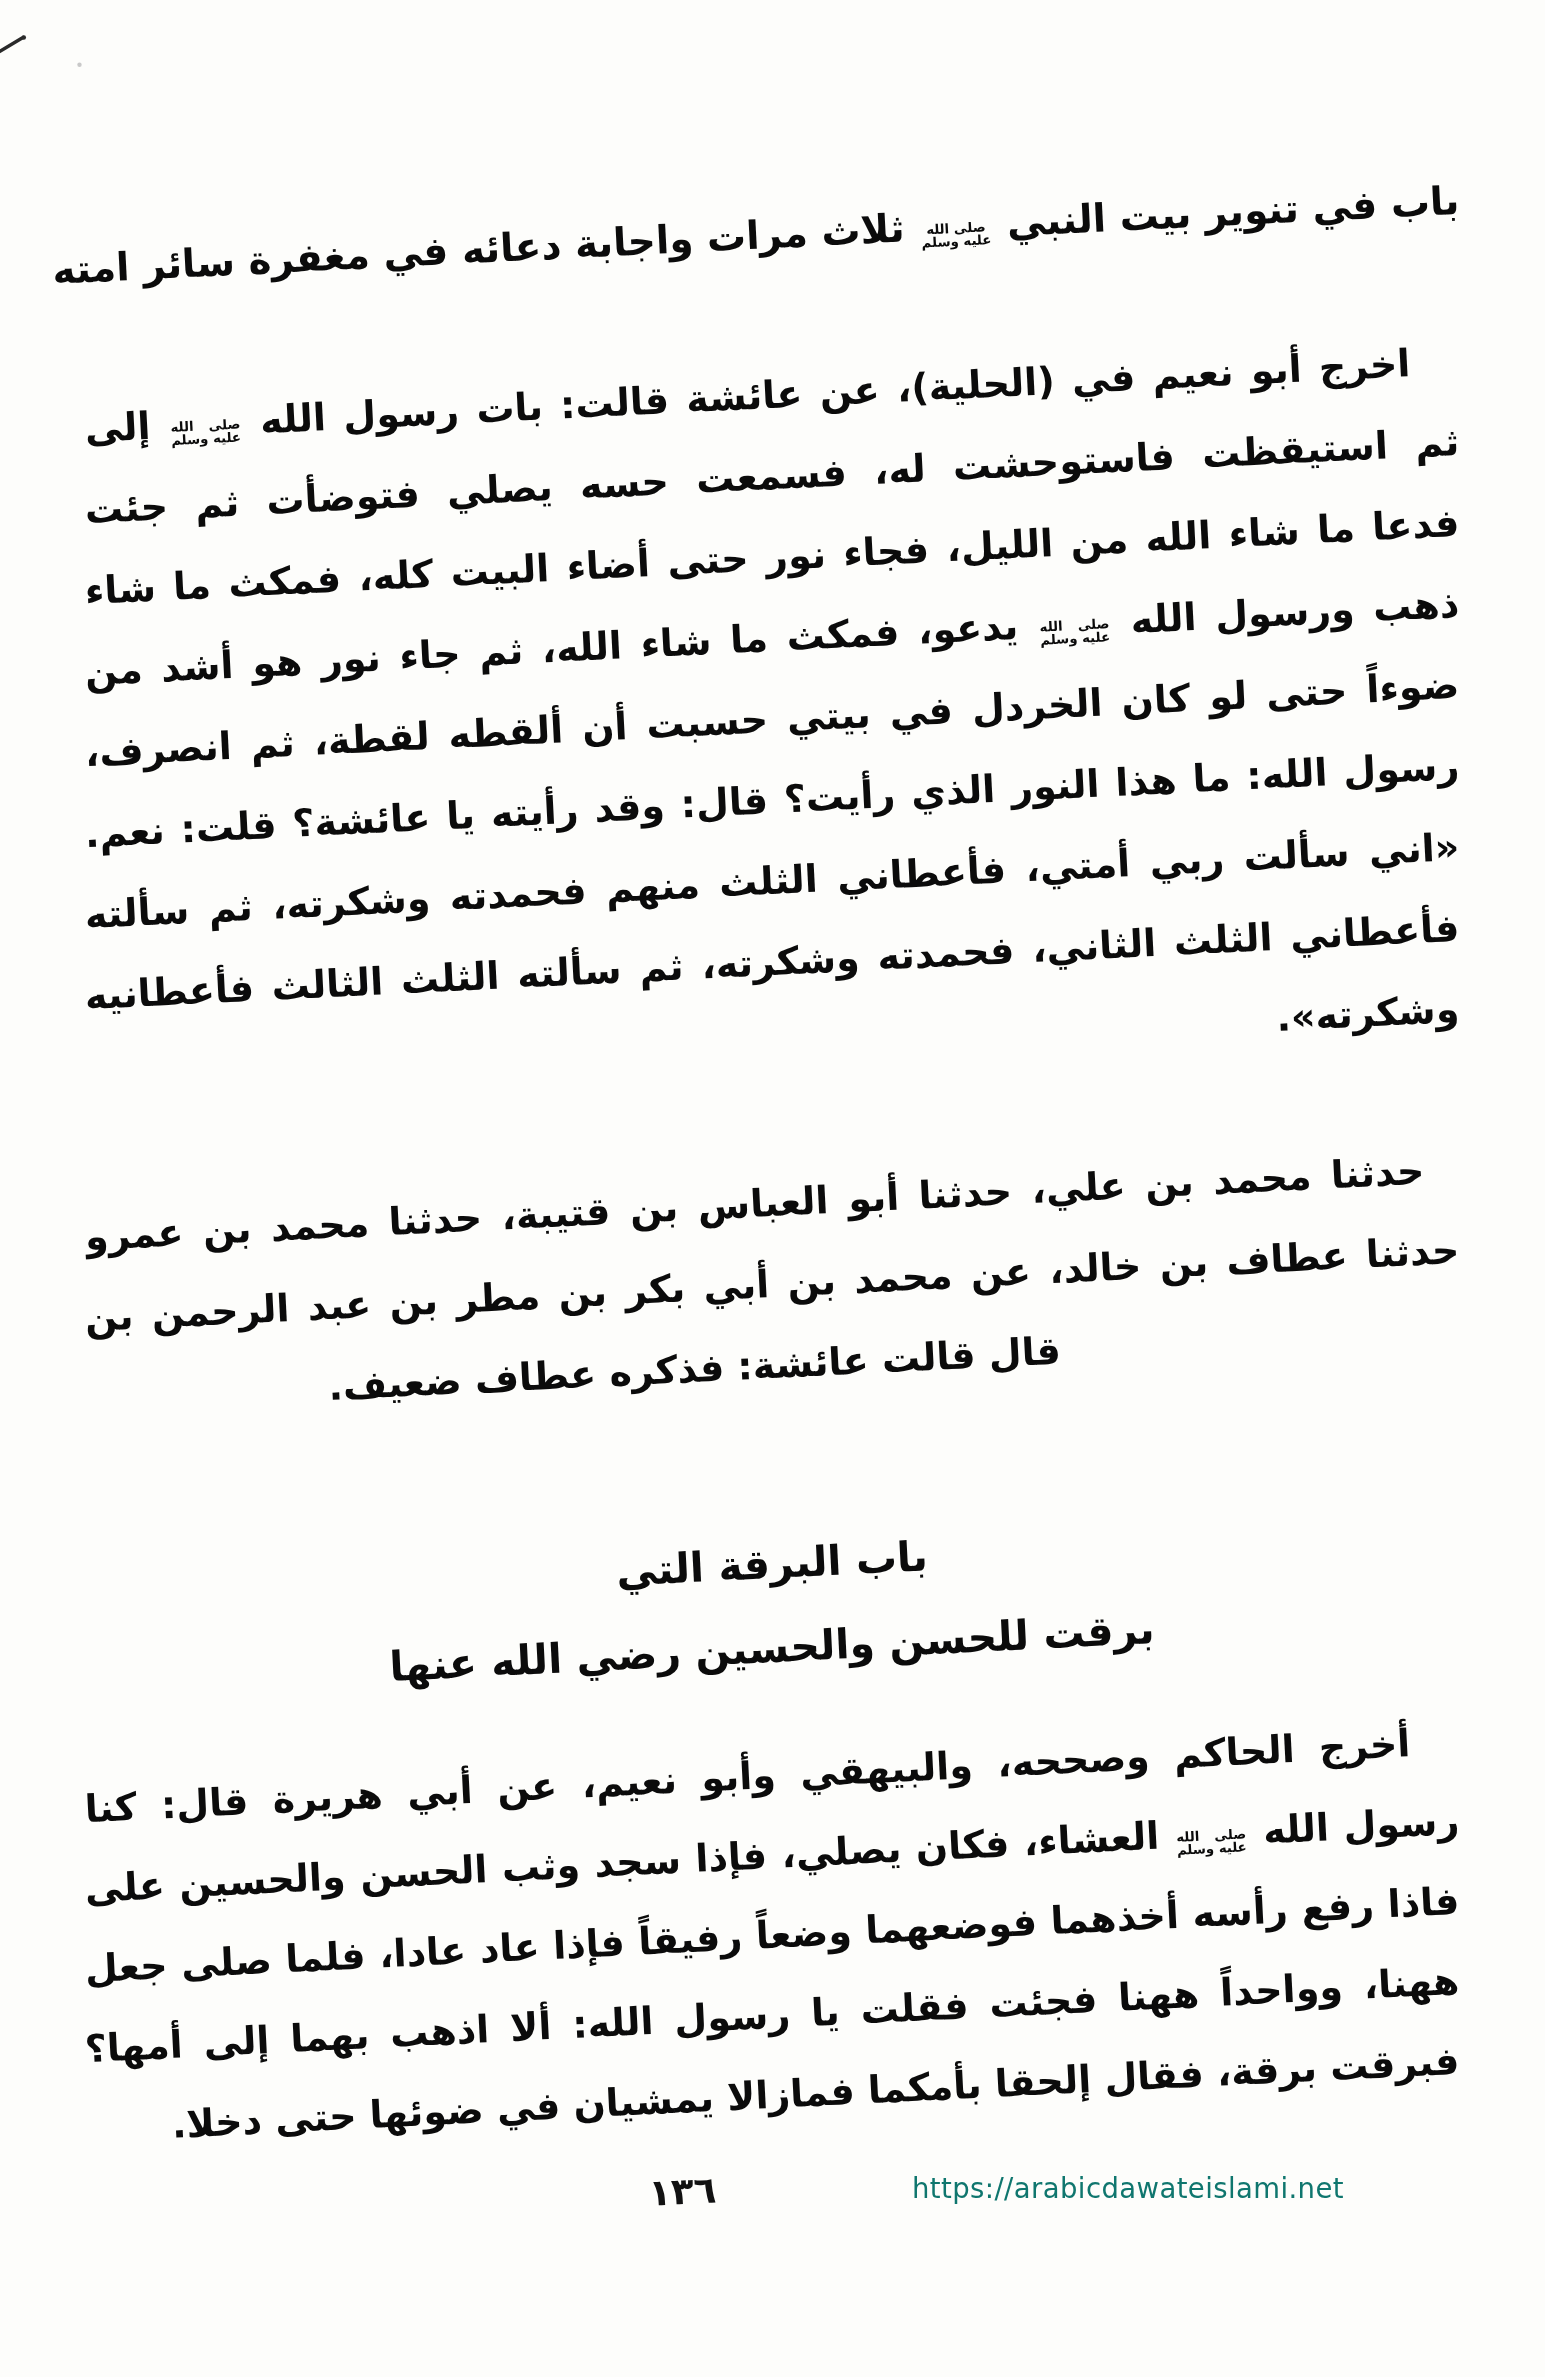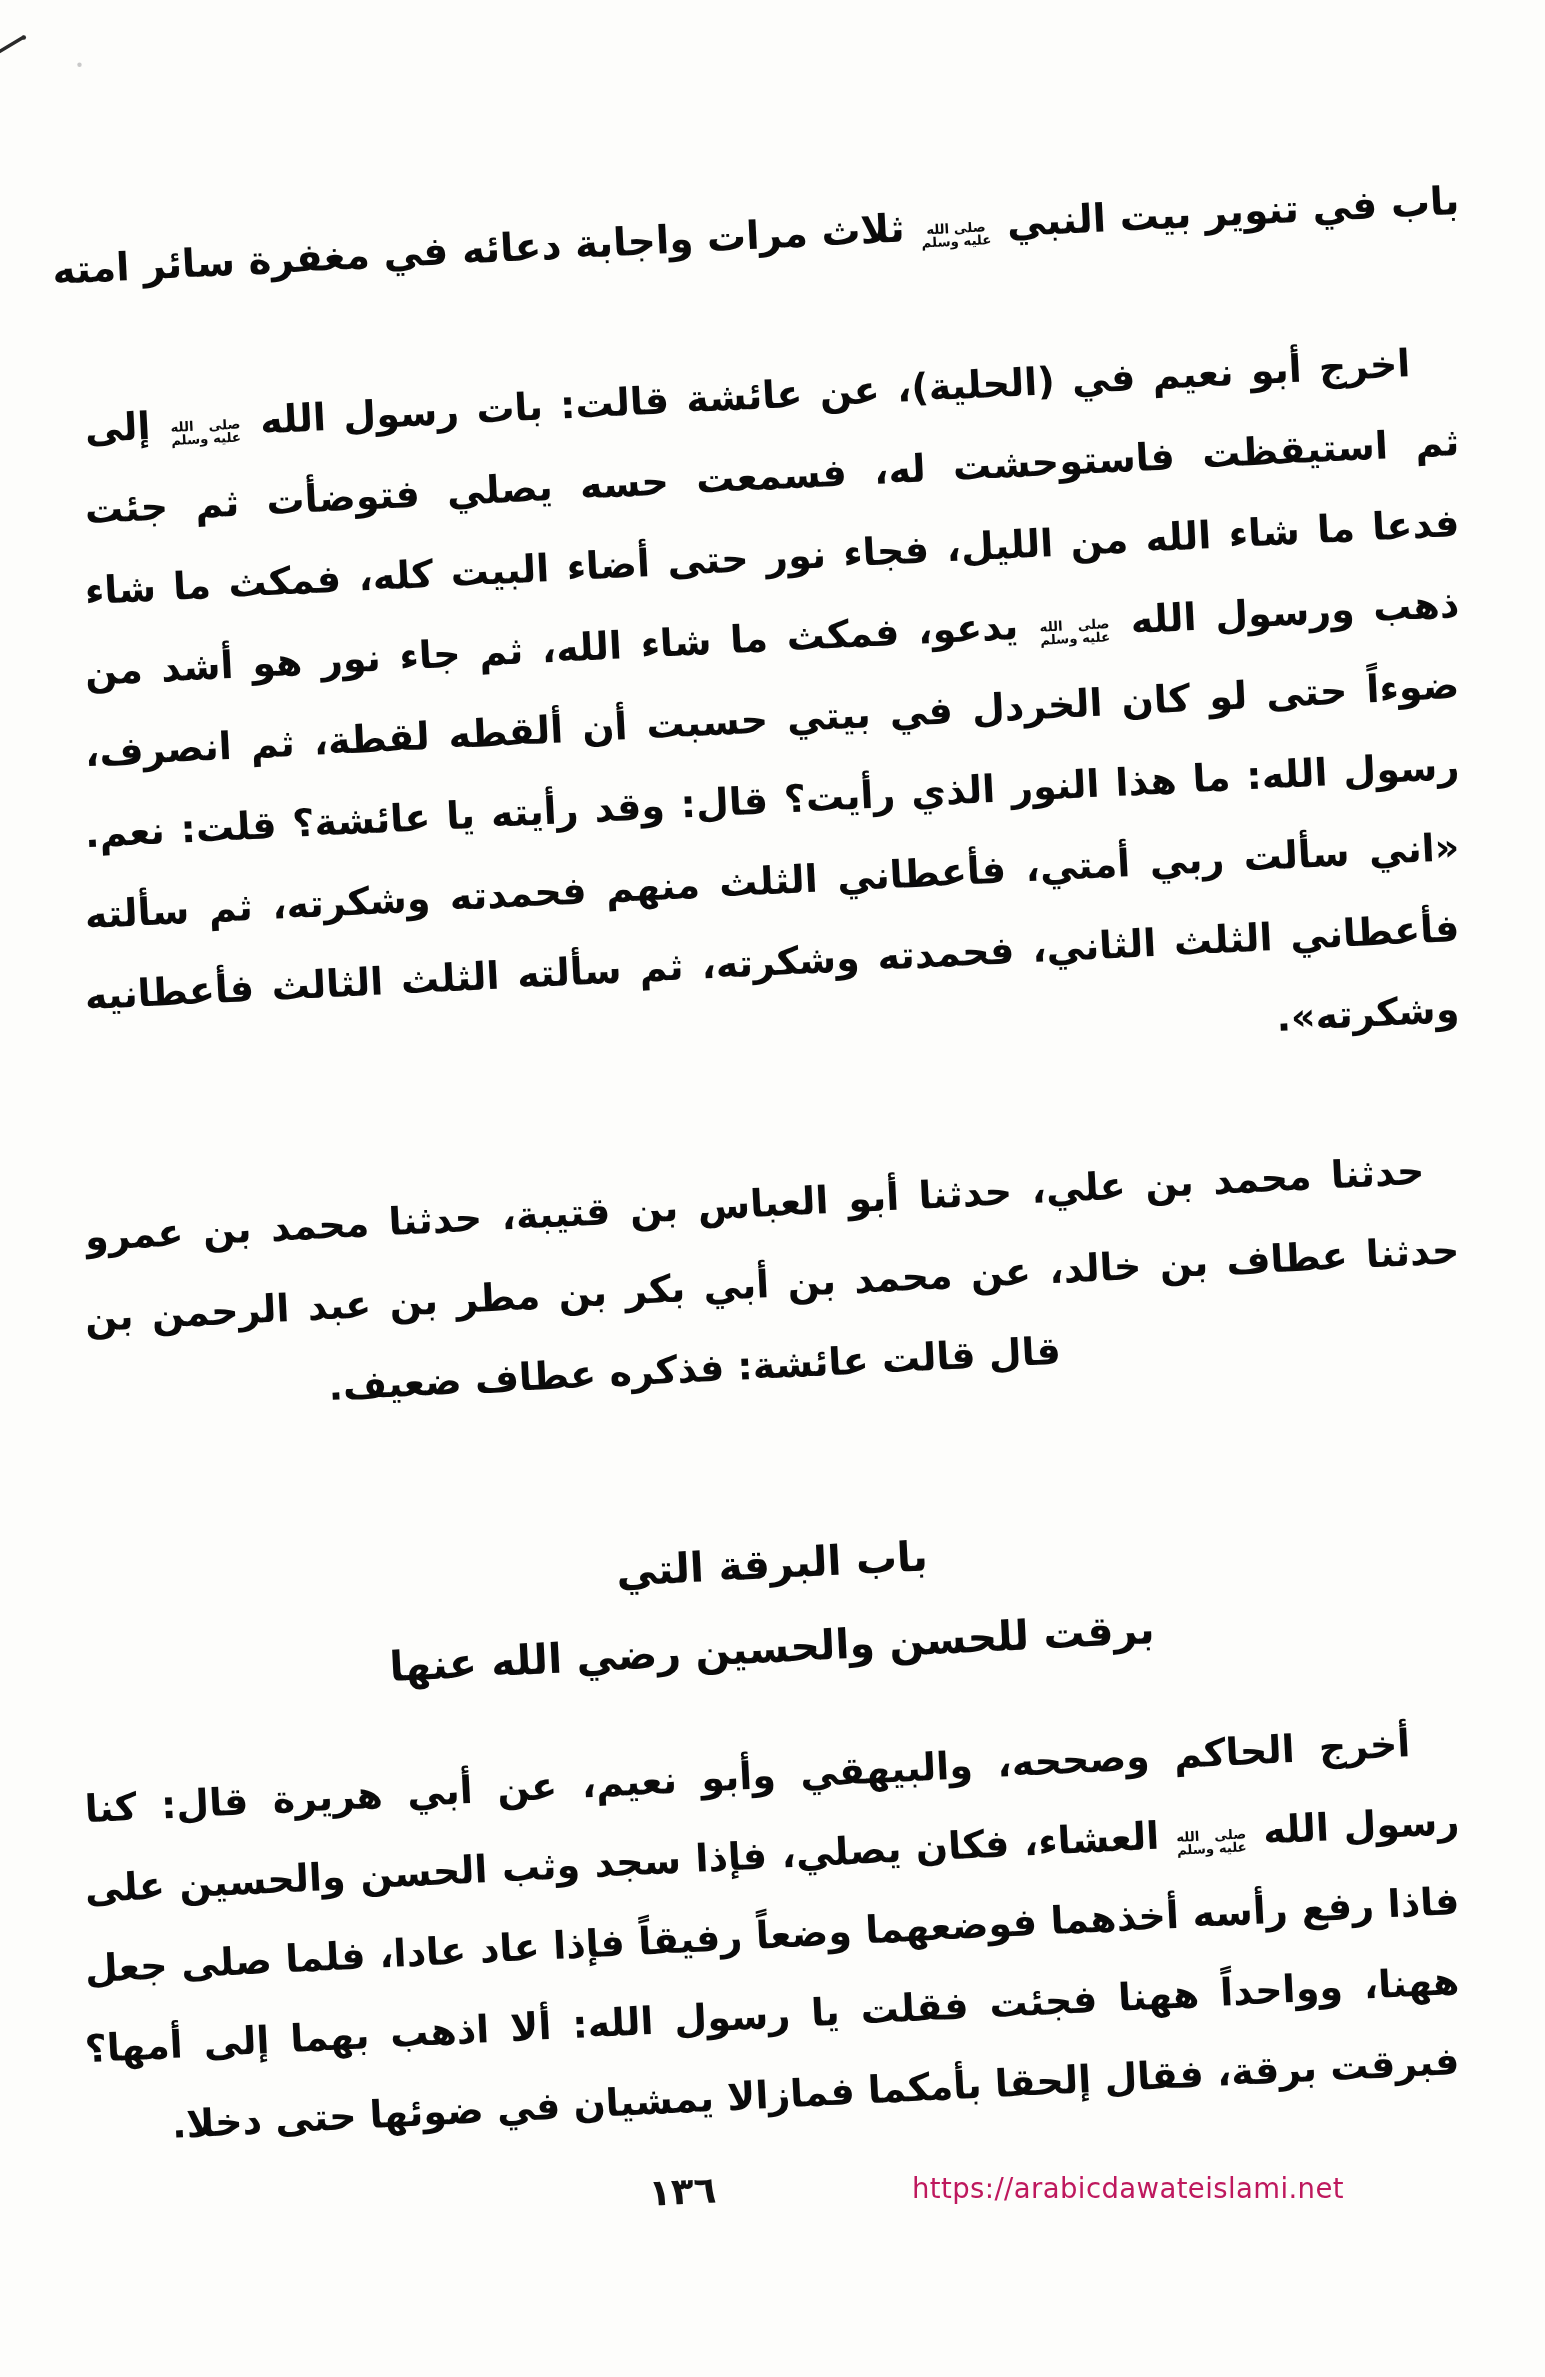--- a/index.html
+++ b/index.html
@@ -45,21 +45,21 @@
   }
   .saw span{display:block;}
   .page-number{
     position:absolute;left:510px;top:2161px;width:177px;height:62px;
     line-height:62px;text-align:center;
     font-size:37px;font-weight:bold;color:#111;
     transform:rotate(-2.85deg);
   }
   .watermark{
     position:absolute;left:912px;top:2172px;
-    font-size:27.5px;color:#be185d;letter-spacing:0.4px;
+    font-size:27.5px;color:#0f766e;letter-spacing:0.4px;
     font-weight:normal;direction:ltr;
   }
   .artifact{position:absolute;left:0;top:0;}
 </style>
 </head>
 <body>
 
 <div class="sheet">
 
   <svg class="artifact" width="106" height="89" viewBox="0 0 120 100">

